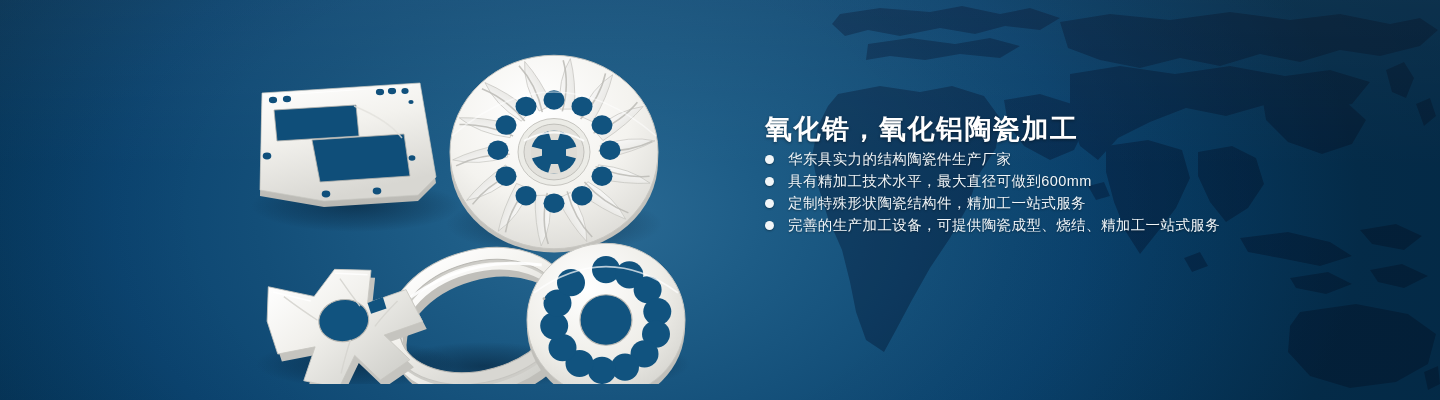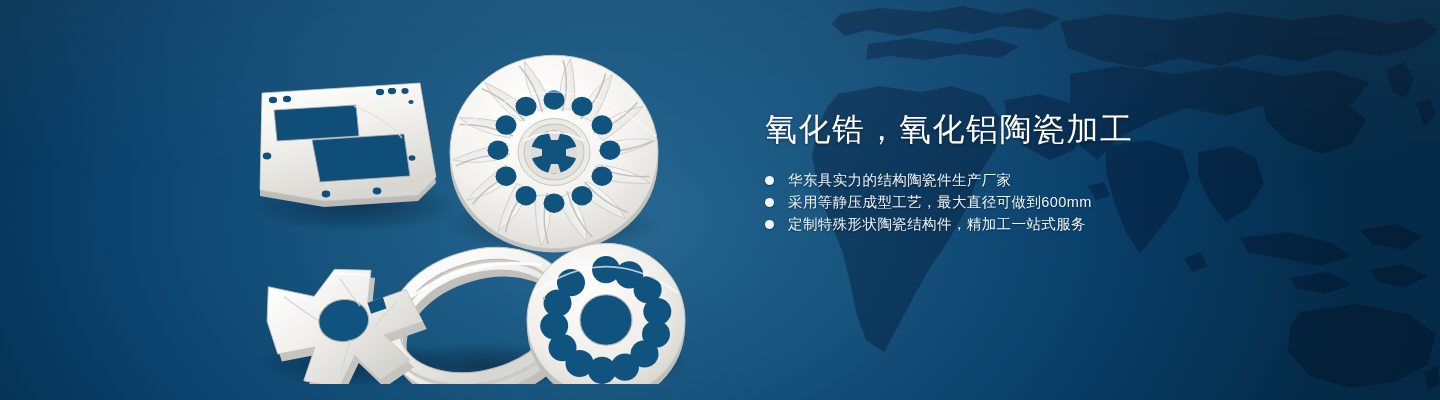--- a/index.html
+++ b/index.html
@@ -38,30 +38,30 @@
   }
 
   
   #photo { position:absolute; left:236px; top:34px; width:460px; height:350px; }
   #photo svg { display:block; }
 
   
   #copy { position:absolute; left:765px; top:110px; width:560px; }
 
   #title {
-    font-size:32px;
+    font-size:27px;
     line-height:38px;
     color:#ffffff;
     letter-spacing:1.5px;
-    font-weight:400;
+    font-weight:700;
     text-shadow:0 1px 3px rgba(0,0,0,.45);
     white-space:nowrap;
   }
 
-  #bullets { margin-top:21px; }
+  #bullets { }
 
   .bullet {
     display:flex;
     align-items:center;
     height:22px;
   }
   .dot {
     width:9px; height:9px;
     border-radius:50%;
     background:#f2f6f8;
@@ -423,22 +423,26 @@
   <div id="copy">
     <div id="title">氧化锆，氧化铝陶瓷加工</div>
 
     <div id="bullets">
       <div class="bullet">
         <span class="dot"></span>
         <span class="btext">华东具实力的结构陶瓷件生产厂家</span>
       </div>
       <div class="bullet">
         <span class="dot"></span>
-        <span class="btext">采用等静压成型工艺，最大直径可做到600mm</span>
+        <span class="btext">具有精加工技术水平，最大直径可做到600mm</span>
       </div>
       <div class="bullet">
         <span class="dot"></span>
         <span class="btext">定制特殊形状陶瓷结构件，精加工一站式服务</span>
       </div>
+      <div class="bullet">
+        <span class="dot"></span>
+        <span class="btext">完善的生产加工设备，可提供陶瓷成型、烧结、精加工一站式服务</span>
+      </div>
     </div>
   </div>
 
 </div>
 
 </body></html>

